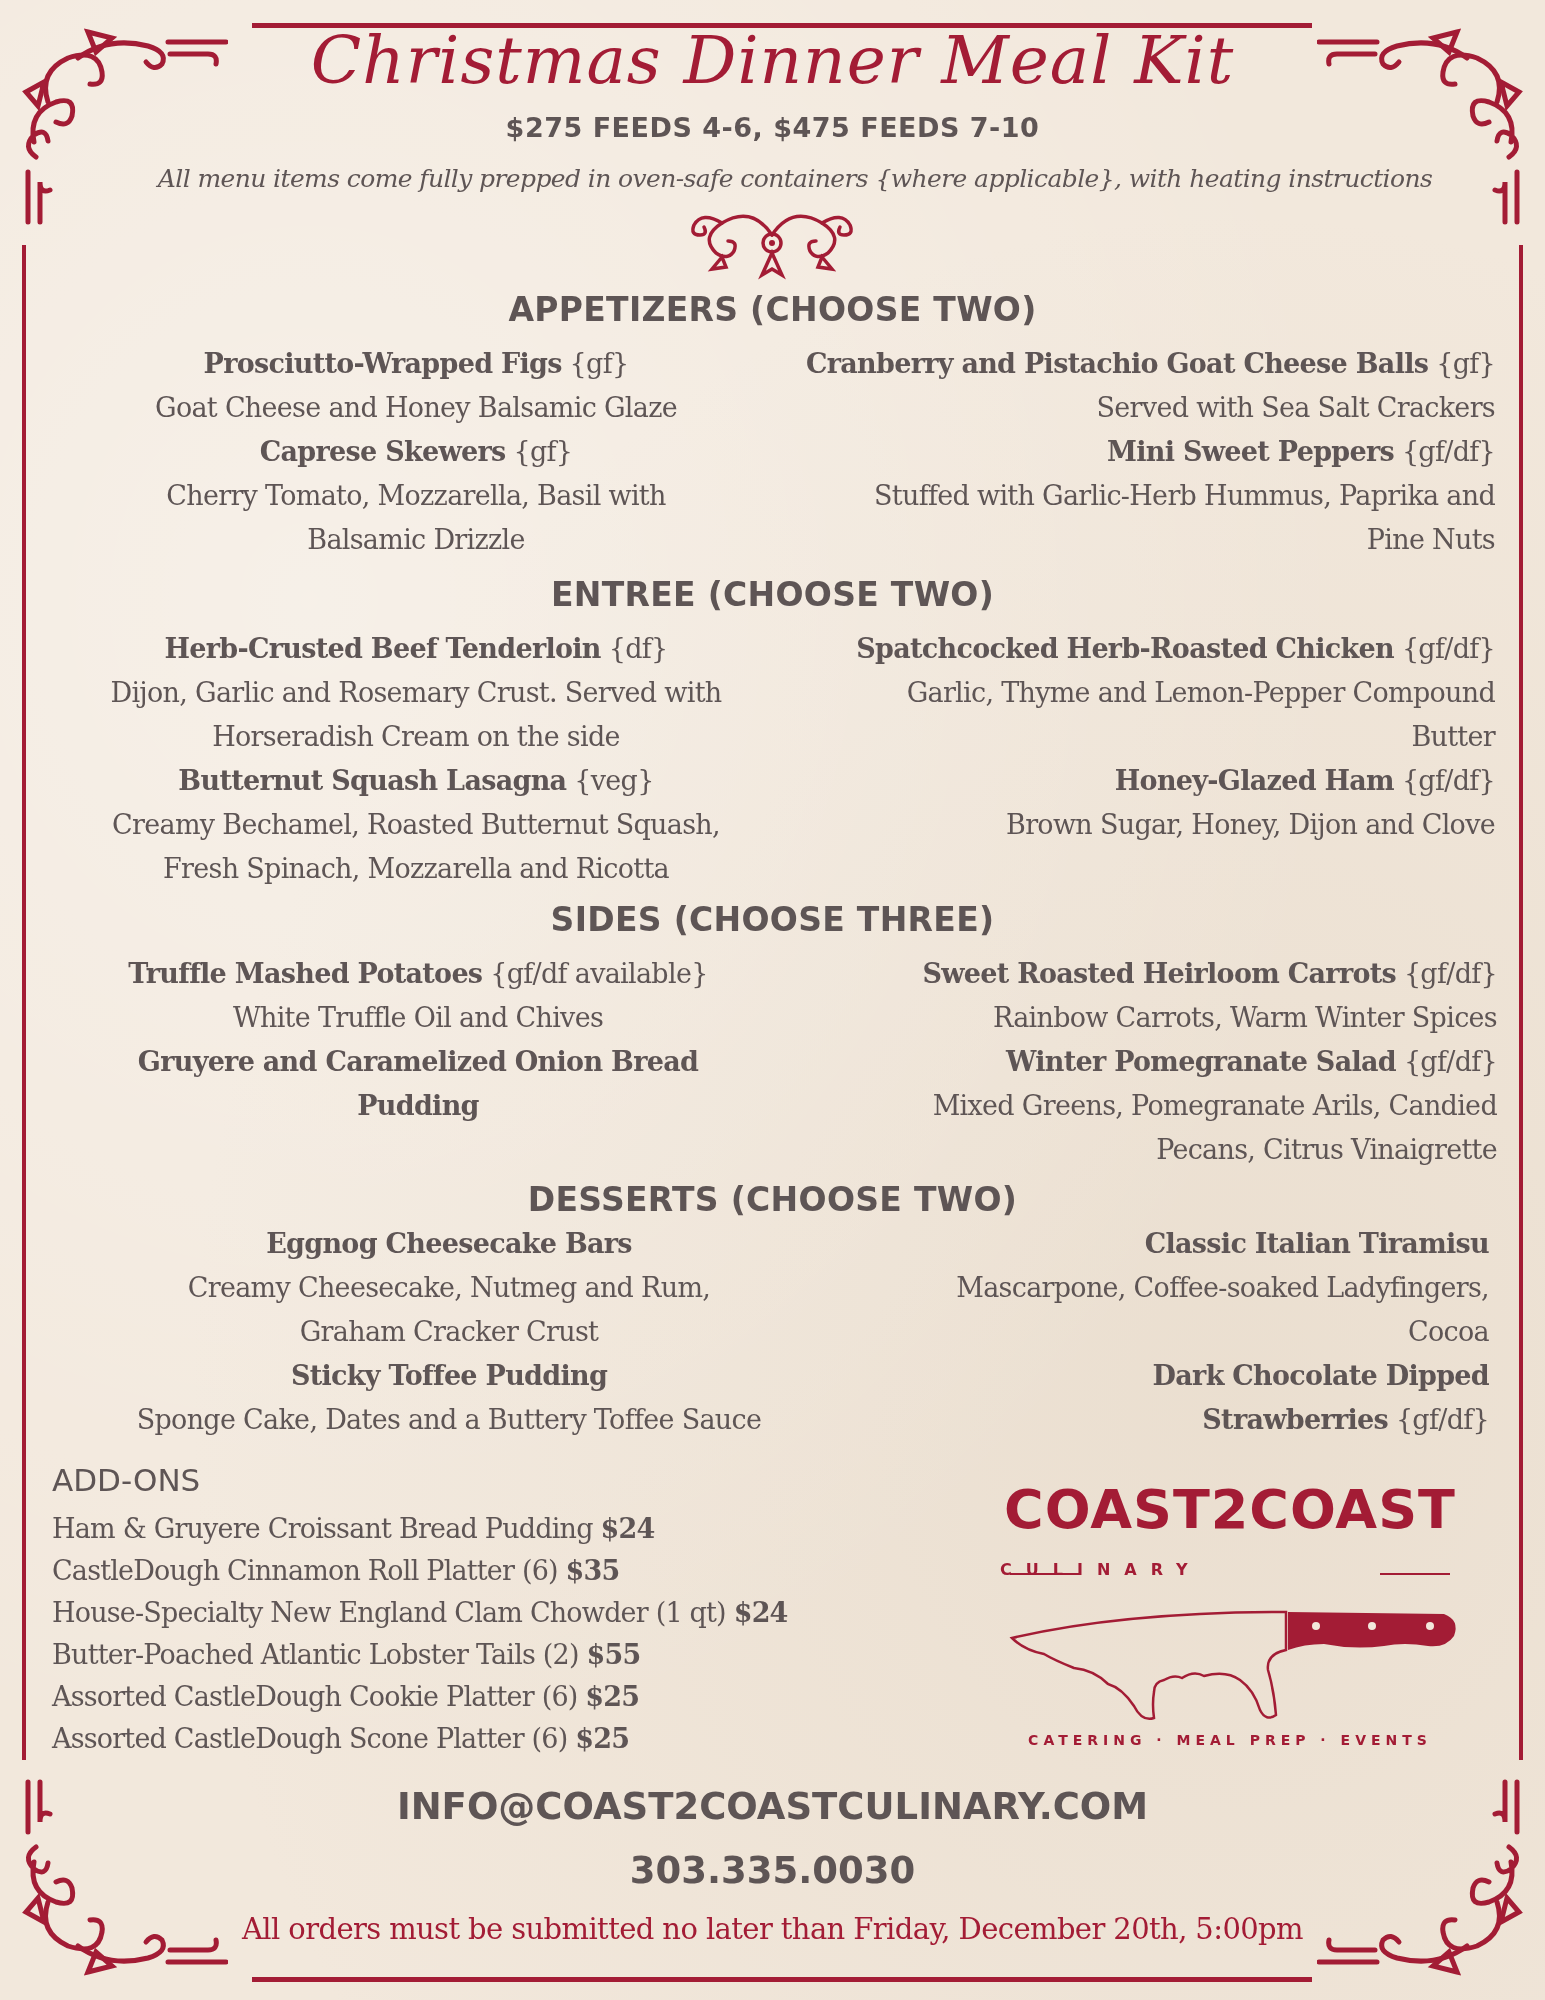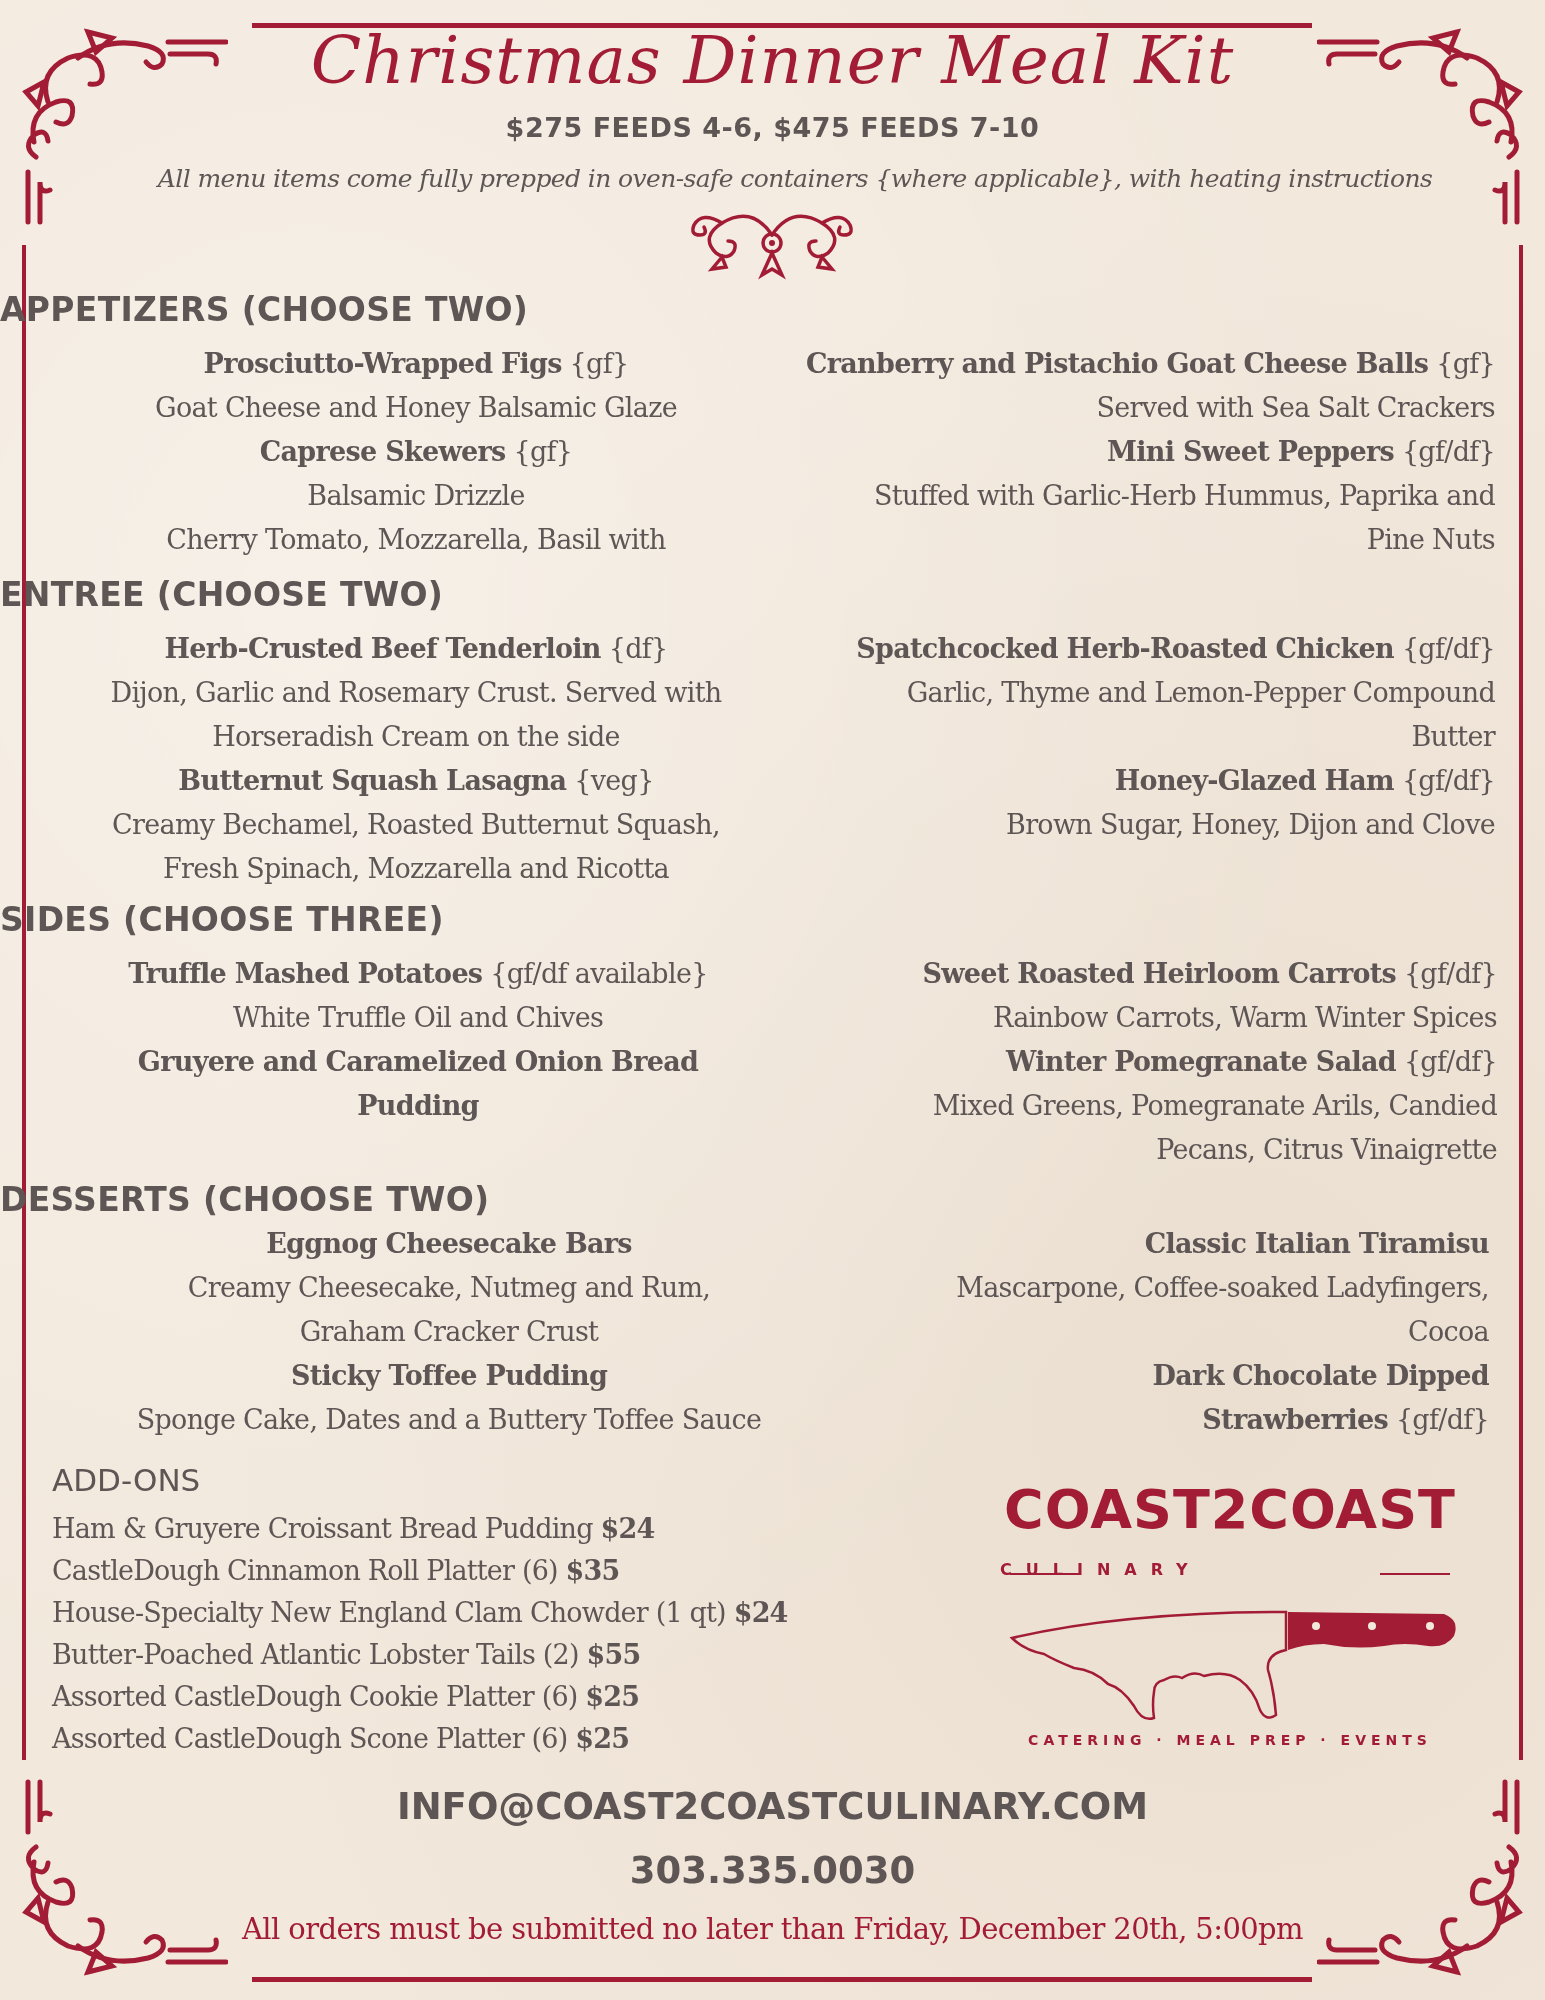--- a/index.html
+++ b/index.html
@@ -26,21 +26,21 @@
     position: absolute; left: 0; right: 0; top: 112px; text-align: center;
     font-family: "DejaVu Sans", sans-serif; font-weight: bold; font-size: 27px;
     color: #5e5555; letter-spacing: 0.5px;
   }
   .subtitle {
     position: absolute; left: 0; right: 0; top: 164px; text-align: center;
     font-family: "DejaVu Serif", serif; font-style: italic; font-size: 25px;
     color: #5e5555; letter-spacing: -0.6px; padding-left: 45px;
   }
   .section-title {
-    position: absolute; left: 0; right: 0; text-align: left;
+    position: absolute; left: 0; right: 0; text-align: center;
     font-family: "DejaVu Sans", sans-serif; font-weight: bold; font-size: 33px;
     color: #5e5555; letter-spacing: 0.3px;
   }
   .col { position: absolute; font-size: 27px; line-height: 44px; letter-spacing: -0.7px; }
   .col.left { left: 56px; width: 720px; text-align: center; }
   .col.right { right: 50px; width: 760px; text-align: right; }
   .item-name { font-weight: bold; }
   .tag { font-weight: normal; }
   .desc { display: block; }
   .item { display: block; }
@@ -147,22 +147,22 @@
     <path d="M40 52 l-10 12 l14 -2 z M140 52 l10 12 l-14 -2 z"></path>
   </g>
   <circle cx="90" cy="38" r="3" fill="#a31c35"></circle>
 </svg>
 
 <div class="section-title" style="top:290px;">APPETIZERS (CHOOSE TWO)</div>
 <div class="col left" style="top:342px;">
   <span class="item"><span class="item-name">Prosciutto-Wrapped Figs</span><span class="tag"> {gf}</span></span>
   <span class="desc">Goat Cheese and Honey Balsamic Glaze</span>
   <span class="item"><span class="item-name">Caprese Skewers</span><span class="tag"> {gf}</span></span>
+  <span class="desc">Cherry Tomato, Mozzarella, Basil with</span>
   <span class="desc">Balsamic Drizzle</span>
-  <span class="desc">Cherry Tomato, Mozzarella, Basil with</span>
 </div>
 <div class="col right" style="top:342px;">
   <span class="item"><span class="item-name">Cranberry and Pistachio Goat Cheese Balls</span><span class="tag"> {gf}</span></span>
   <span class="desc">Served with Sea Salt Crackers</span>
   <span class="item"><span class="item-name">Mini Sweet Peppers</span><span class="tag"> {gf/df}</span></span>
   <span class="desc">Stuffed with Garlic-Herb Hummus, Paprika and</span>
   <span class="desc">Pine Nuts</span>
 </div>
 
 <div class="section-title" style="top:575px;">ENTREE (CHOOSE TWO)</div>

